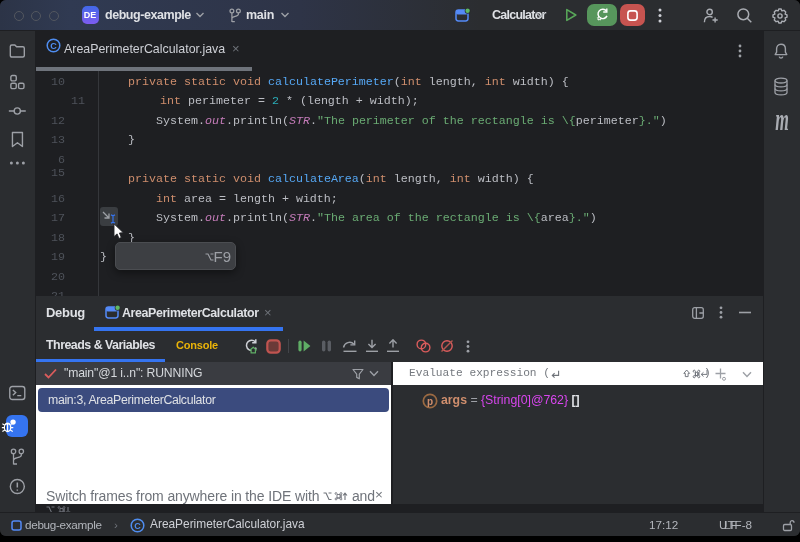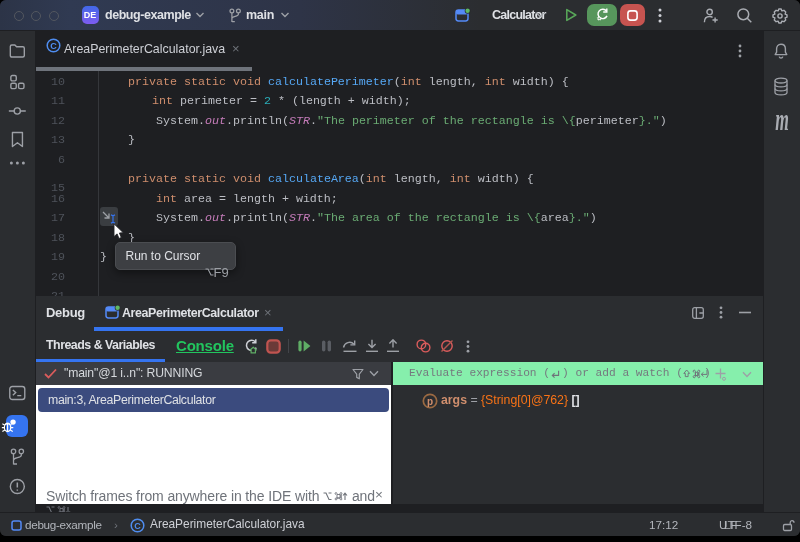--- a/index.html
+++ b/index.html
@@ -30,21 +30,21 @@
   .gutline{position:absolute;left:62px;top:29px;width:1px;height:233px;background:#35373b;}
   .cl{position:absolute;white-space:pre;line-height:19.5px;height:19.5px;color:#bcbec4;}
   .ln{position:absolute;width:29px;text-align:right;color:#4e525a;line-height:19.5px;height:19.5px;left:0;}
   .k{color:#cf8e6d;} .m{color:#56a8f5;} .n{color:#2aacb8;} .s{color:#6aab73;} .f{color:#c77dbb;font-style:italic;}
   
   .dbg{position:absolute;left:36px;top:296px;width:727px;height:208px;background:#2b2d30;}
   .dbg .bluline{background:#3574f0;position:absolute;height:3.5px;}
   .sesrow{position:absolute;left:0;top:0;width:727px;height:34.5px;}
   .tabsrow{position:absolute;left:0;top:34.5px;width:727px;height:31.5px;}
   .hdrL{position:absolute;left:0px;top:66px;width:355px;height:23px;background:#3a3c41;}
-  .hdrR{position:absolute;left:357px;top:66px;width:370px;height:23px;background:#86efac;}
+  .hdrR{position:absolute;left:357px;top:66px;width:370px;height:23px;background:#ffffff;}
   .contL{position:absolute;left:0px;top:89px;width:355px;height:119px;background:#ffffff;}
   .contR{position:absolute;left:357px;top:89px;width:370px;height:119px;background:#2b2d30;}
   .selrow{position:absolute;left:2px;top:3px;width:351px;height:24px;border-radius:4px;background:#3b4b7e;
     color:#dfe1e5;font-size:12.3px;line-height:24px;letter-spacing:-0.33px;}
   .mono{font-family:"Liberation Mono",monospace;}
   
   .status{position:absolute;left:0;top:512px;width:800px;height:24px;background:#2b2d30;border-top:1px solid #1e1f22;box-sizing:border-box;font-size:11.7px;color:#b2b5bb;}
   .status span{position:absolute;top:0;line-height:23px;}
   .tooltip{position:absolute;left:114.5px;top:241.5px;width:121px;height:28px;background:#3d3f43;border:1px solid #4b4d51;
     border-radius:5px;box-sizing:border-box;box-shadow:0 3px 8px rgba(0,0,0,.45);}
@@ -187,33 +187,33 @@
         <circle cx="2" cy="2" r="1.4" fill="#9da0a6"></circle>
         <circle cx="2" cy="7" r="1.4" fill="#9da0a6"></circle>
         <circle cx="2" cy="12" r="1.4" fill="#9da0a6"></circle>
       </svg>
     <div class="tabuline"></div>
   </div>
 
   <div class="editor">
     <div class="gutline"></div>
     <div class="ln" style="top:31.25px;">10</div>
-    <div class="ln" style="top:50.75px;">11</div>
+    <div class="ln" style="top:50.75px;margin-left:20px;">11</div>
     <div class="ln" style="top:70.25px;">12</div>
     <div class="ln" style="top:89.75px;">13</div>
     <div class="ln" style="top:109.25px;">6</div>
-    <div class="ln" style="top:137px;text-align:right;">15</div>
+    <div class="ln" style="top:122px;text-align:right;">15</div>
     <div class="ln" style="top:148.25px;">16</div>
     <div class="ln" style="top:167.75px;">17</div>
     <div class="ln" style="top:187.25px;">18</div>
     <div class="ln" style="top:206.75px;">19</div>
     <div class="ln" style="top:226.25px;">20</div>
     <div class="ln" style="top:245.75px;">21</div>
     <div class="cl" style="left:64px;top:31.25px;">    <span class="k">private</span> <span class="k">static</span> <span class="k">void</span> <span class="m">calculatePerimeter</span>(<span class="k">int</span> length, <span class="k">int</span> width) {</div>
-    <div class="cl" style="left:60px;top:50.75px;">        <span class="k">int</span> perimeter = <span class="n">2</span> * (length + width);</div>
+    <div class="cl" style="left:68px;top:50.75px;">        <span class="k">int</span> perimeter = <span class="n">2</span> * (length + width);</div>
     <div class="cl" style="left:64px;top:70.25px;">        System.<span class="f">out</span>.println(<span class="f">STR</span>.<span class="s">"The perimeter of the rectangle is \{</span>perimeter<span class="s">}."</span>)</div>
     <div class="cl" style="left:64px;top:89.75px;">    }</div>
     <div class="cl" style="left:64px;top:128.75px;">    <span class="k">private</span> <span class="k">static</span> <span class="k">void</span> <span class="m">calculateArea</span>(<span class="k">int</span> length, <span class="k">int</span> width) {</div>
     <div class="cl" style="left:64px;top:148.25px;">        <span class="k">int</span> area = length + width;</div>
     <div class="cl" style="left:64px;top:167.75px;">        System.<span class="f">out</span>.println(<span class="f">STR</span>.<span class="s">"The area of the rectangle is \{</span>area<span class="s">}."</span>)</div>
     <div class="cl" style="left:64px;top:187.25px;">    }</div>
     <div class="cl" style="left:64px;top:206.75px;">}</div>
   </div>
 
   <div class="abs" style="left:99.5px;top:206.5px;width:18px;height:19px;background:#3a3d41;border-radius:3px;">
@@ -223,22 +223,21 @@
     <svg style="position:absolute;left:10.5px;top:7px;" width="6" height="10" viewBox="0 0 6 10">
         <path d="M1 0.8 C2 1.6 4 1.6 5 0.8 M1 9.2 C2 8.4 4 8.4 5 9.2 M3 1.4 L3 8.6" fill="none" stroke="#3574f0" stroke-width="1.15"></path>
       </svg>
   </div>
 
   <svg class="abs" style="left:112.5px;top:222.5px;" width="12" height="18" viewBox="0 0 12 18">
     <path d="M1 0.8 L1 13.6 L4.1 10.9 L6 15.5 L8.3 14.5 L6.4 10 L10.3 9.7 Z" fill="#fff" stroke="#222428" stroke-width="0.9"></path>
   </svg>
 
   <div class="tooltip">
-    <div class="abs" style="left:10px;top:0;height:26px;line-height:27px;color:#dfe1e5;font-size:12px;">Run to Cursor</div>
-    <div class="abs" style="left:89px;top:16px;height:42px;line-height:27px;color:#9da0a6;font-size:13px;"><svg width="9" height="8" viewBox="0 0 9 8" style="margin-bottom:1px;">
+    <div class="abs" style="left:89px;top:0;height:42px;line-height:27px;color:#9da0a6;font-size:15px;"><svg width="9" height="8" viewBox="0 0 9 8" style="margin-bottom:1px;">
           <path d="M0.5 1 L3 1 L6 7 L8.5 7 M5.5 1 L8.5 1" fill="none" stroke="#9da0a6" stroke-width="1.1"></path>
         </svg>F9</div>
   </div>
 
   <div class="dbg">
     <div class="sesrow">
       <div class="abs" style="left:10px;top:0;height:34px;line-height:34px;color:#dfe1e5;font-size:13px;font-weight:600;letter-spacing:-0.3px;">Debug</div>
       <svg style="position:absolute;left:69px;top:9px;" width="16" height="15" viewBox="0 0 16 15">
         <rect x="1" y="2" width="12" height="11" rx="2.4" fill="none" stroke="#548af7" stroke-width="1.5"></rect>
         <rect x="1" y="2" width="12" height="4.6" rx="2.2" fill="#548af7"></rect>
@@ -256,21 +255,21 @@
           <circle cx="2" cy="1.8" r="1.4" fill="#9da0a6"></circle>
           <circle cx="2" cy="6.5" r="1.4" fill="#9da0a6"></circle>
           <circle cx="2" cy="11.2" r="1.4" fill="#9da0a6"></circle>
         </svg>
       <svg style="position:absolute;left:703px;top:15px;" width="12" height="3" viewBox="0 0 12 3">
           <path d="M0 1.5 L12 1.5" stroke="#9da0a6" stroke-width="1.6"></path>
         </svg>
     </div>
     <div class="tabsrow">
       <div class="abs" style="left:10px;top:0;height:29px;line-height:29px;color:#dfe1e5;font-size:12.4px;font-weight:600;letter-spacing:-0.5px;">Threads &amp; Variables</div>
-      <div class="abs" style="left:140px;top:0;height:29px;line-height:29px;color:#22c55e;font-size:15px;font-weight:600;letter-spacing:-0.2px;text-decoration:underline;">Console</div>
+      <div class="abs" style="left:140px;top:0;height:29px;line-height:29px;color:#eab308;font-size:11px;font-weight:600;letter-spacing:-0.2px;">Console</div>
       <div class="bluline" style="left:0px;top:28px;width:129px;"></div>
 
       <svg style="position:absolute;left:207px;top:7px;" width="17" height="17" viewBox="0 0 17 17">
         <path d="M12.4 3.9 A5.1 5.1 0 1 0 13.2 9.6" fill="none" stroke="#ced0d6" stroke-width="1.5"></path>
         <path d="M12.8 1.2 L12.8 4.8 L9.2 4.8" fill="none" stroke="#ced0d6" stroke-width="1.5"></path>
         <path d="M12.2 9.2 L15.4 12 L14.4 12 L14.4 15 L10 15 L10 12 L9 12 Z" fill="#2b2d30" stroke="#5fad65" stroke-width="1.2" stroke-linejoin="round" transform="translate(-1.7,0.2) scale(0.98)"></path>
       </svg>
 
       <svg style="position:absolute;left:230px;top:8px;" width="15" height="15" viewBox="0 0 15 15">
           <rect x="1.3" y="1.3" width="12.4" height="12.4" rx="3.4" fill="#6b3a38" stroke="#c05450" stroke-width="2.2"></rect>
@@ -329,21 +328,20 @@
         </svg>
       <svg style="position:absolute;left:333px;top:8px;" width="10" height="7" viewBox="0 0 10 7">
           <path d="M1 1.2 L5 5.4 L9 1.2" fill="none" stroke="#9da0a6" stroke-width="1.4"></path>
         </svg>
     </div>
     <div class="hdrR">
       <div class="abs mono" style="left:16px;top:0;height:23px;line-height:23px;color:#75797f;font-size:11.2px;">Evaluate expression (</div>
       <svg style="position:absolute;left:158px;top:7.5px;" width="9" height="9" viewBox="0 0 9 9">
           <path d="M7.6 0.8 L7.6 5.4 L1.6 5.4 M3.6 3.1 L1.3 5.4 L3.6 7.7" fill="none" stroke="#6f737a" stroke-width="1.1"></path>
         </svg>
-      <div class="abs mono" style="left:169px;top:0;height:23px;line-height:23px;color:#75797f;font-size:11.2px;">) or add a watch (</div>
       <svg style="position:absolute;left:290px;top:7px;" width="25" height="10" viewBox="0 0 25 10">
         <path d="M3.7 1 L6.6 4.4 L5.1 4.4 L5.1 7.6 L2.3 7.6 L2.3 4.4 L0.8 4.4 Z" fill="none" stroke="#6f737a" stroke-width="0.95"></path>
         <g transform="translate(8.6,0.6)">
             <path d="M2.6 2.7 C1.2 2.7 1.2 0.5 2.6 0.5 C4 0.5 3.8 2.7 3.8 2.7 L3.8 6 C3.8 6 4 8.2 2.6 8.2 C1.2 8.2 1.2 6 2.6 6 L6 6 C6 6 5.8 8.2 7.2 8.2 C8.6 8.2 8.6 6 7.2 6 L7.2 2.7 C8.6 2.7 8.6 0.5 7.2 0.5 C5.8 0.5 6 2.7 6 2.7 L3.8 2.7 M3.8 6 L6 6 M6 2.7 L6 6 M7.2 2.7 L7.2 6 M3.8 2.7 L3.8 6" fill="none" stroke="#6f737a" stroke-width="0.95"></path>
           </g>
         <g transform="translate(17.6,0.6)">
             <path d="M6.4 0.4 L6.4 4.8 L0.9 4.8 M2.9 2.7 L0.6 4.8 L2.9 6.9" fill="none" stroke="#6f737a" stroke-width="0.95"></path>
           </g>
       </svg>
       <div class="abs mono" style="left:311px;top:0;height:23px;line-height:23px;color:#75797f;font-size:11.2px;">)</div>
@@ -370,21 +368,21 @@
             </g>
             <path d="M22 1 L22 7.5 M20 5.5 L22 7.8 L24 5.5" fill="none" stroke="#6f737a" stroke-width="1.1"></path>
           </svg></div>
       <div class="abs" style="left:339px;top:103px;height:14px;line-height:14px;color:#6f737a;font-size:13.5px;">×</div>
     </div>
     <div class="contR">
       <svg style="position:absolute;left:29px;top:8px;" width="16" height="16" viewBox="0 0 16 16">
           <circle cx="8" cy="8" r="6.7" fill="none" stroke="#9b6a42" stroke-width="1.7"></circle>
           <text x="8" y="11.6" font-size="10" font-weight="bold" fill="#cf8e6d" text-anchor="middle" font-family="Liberation Sans">p</text>
         </svg>
-      <div class="abs" style="left:48px;top:2px;height:27px;line-height:27px;font-size:12.3px;"><span style="color:#cf8e6d;font-weight:bold;">args</span><span style="color:#9da0a6;"> = </span><span style="color:#f97316;">{String[0]@762}</span><span style="color:#dfe1e5;font-weight:bold;"> []</span></div>
+      <div class="abs" style="left:48px;top:2px;height:27px;line-height:27px;font-size:12.3px;"><span style="color:#cf8e6d;font-weight:bold;">args</span><span style="color:#9da0a6;"> = </span><span style="color:#d946ef;">{String[0]@762}</span><span style="color:#dfe1e5;font-weight:bold;"> []</span></div>
     </div>
     <div class="abs" style="left:355px;top:66px;width:2px;height:142px;background:#1e1f22;"></div>
   </div>
 
   <div class="status">
     <svg style="position:absolute;left:11px;top:7px;" width="11" height="11" viewBox="0 0 11 11">
         <rect x="1" y="1" width="9" height="9" rx="2" fill="none" stroke="#548af7" stroke-width="1.5"></rect>
       </svg>
     <span style="left:25px;letter-spacing:-0.3px;">debug-example</span>
     <span style="left:114px;color:#6f737a;">›</span>

